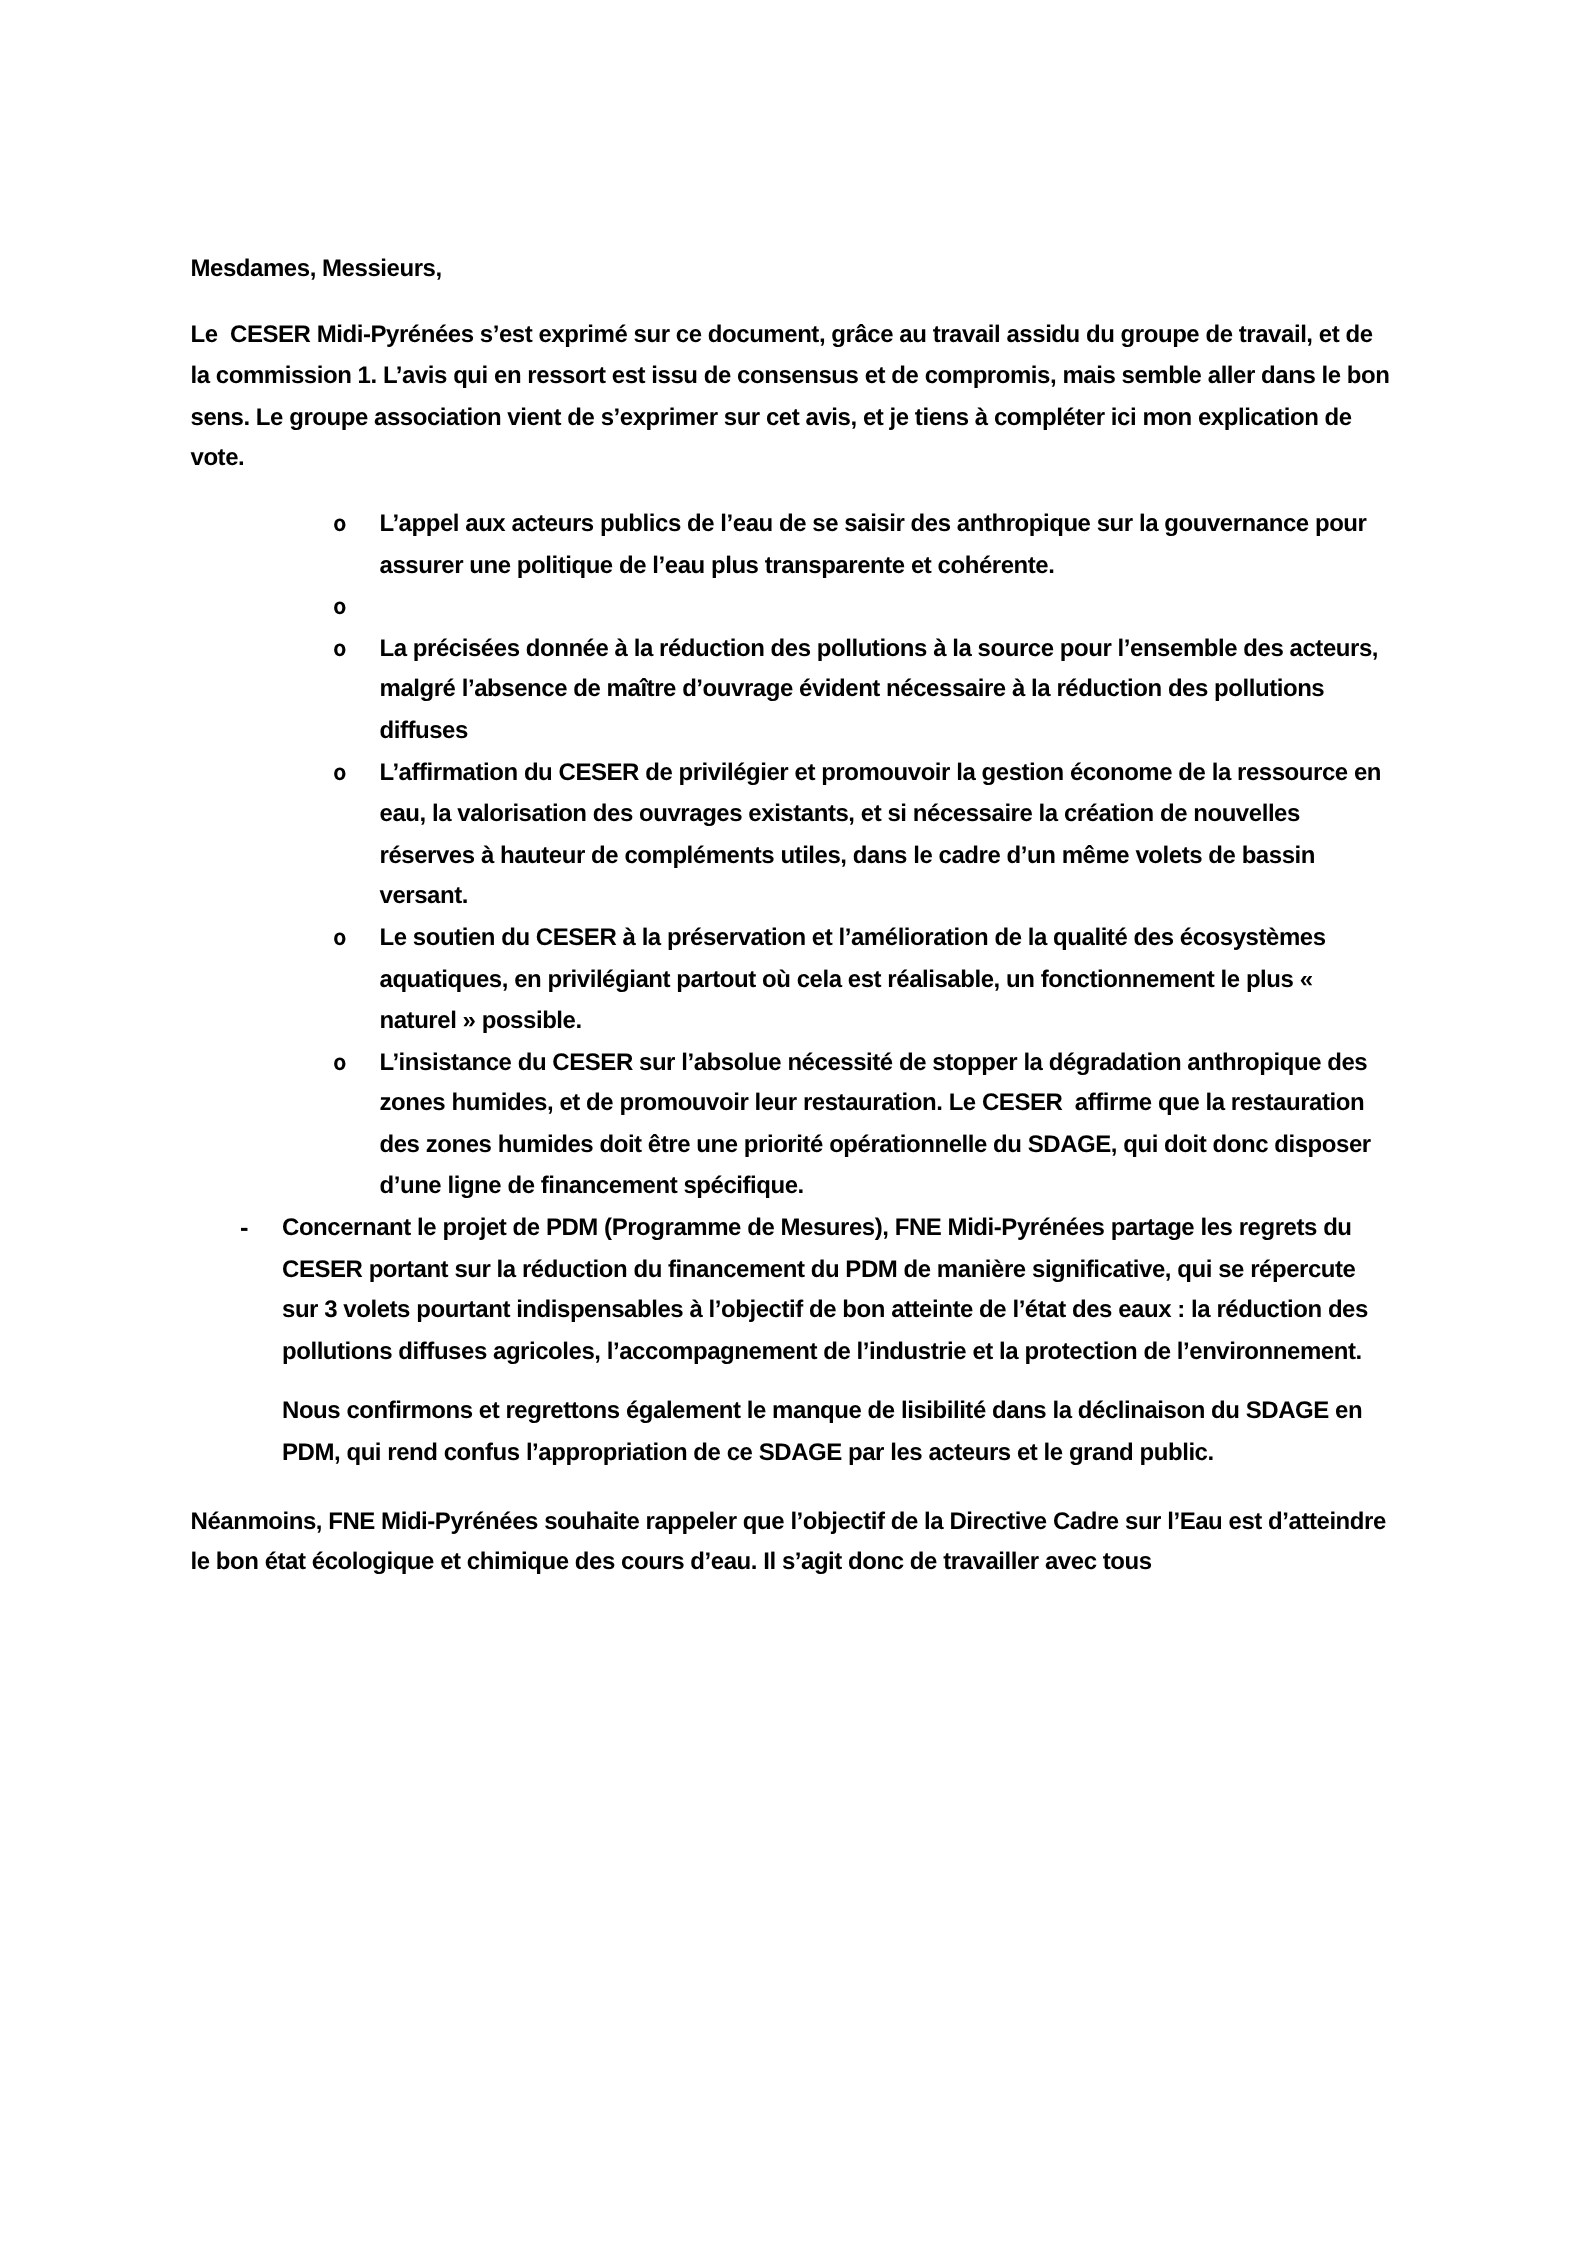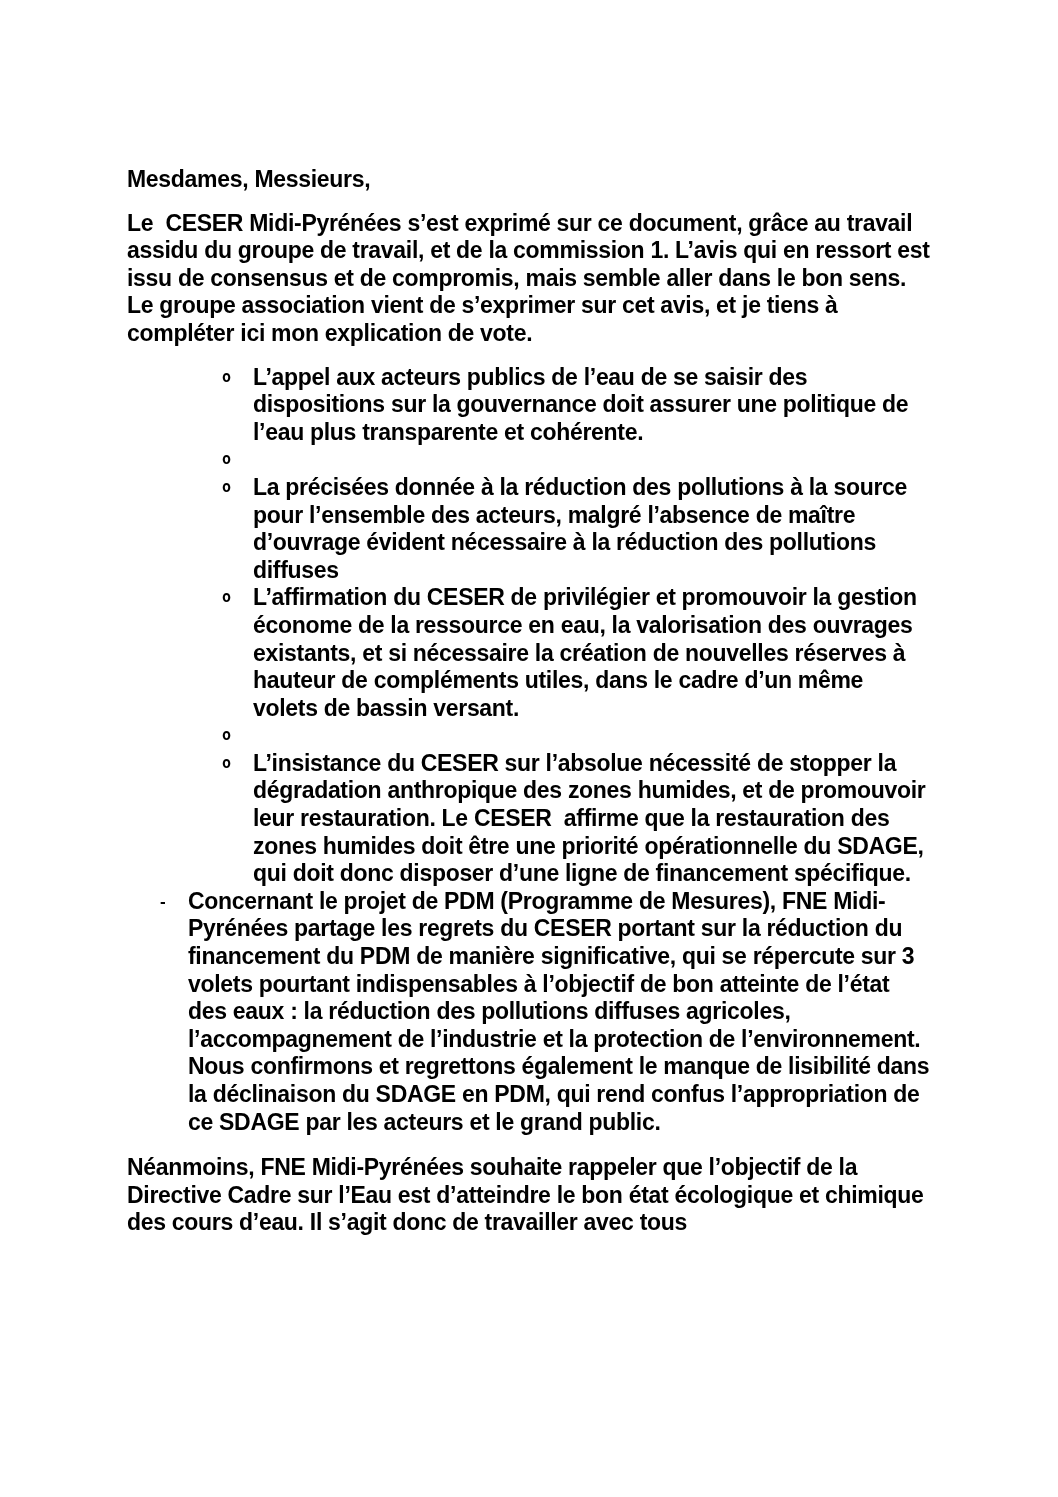--- a/index.html
+++ b/index.html
@@ -16,21 +16,21 @@
   .page {
     box-sizing: border-box;
     width: 1058px;
     height: 1497px;
     background: #ffffff;
     color: #000000;
     padding: 166px 128px 0 127px;
     overflow: hidden;
   }
   .doc-text {
-    font-size: 23px;
+    font-size: 16px;
     font-weight: 700;
     line-height: 27.6px;
     letter-spacing: -0.3px;
     color: #000000;
     white-space: pre-wrap;
   }
   p.para {
     margin: 0 0 16px 0;
   }
   .list-item {
@@ -54,58 +54,59 @@
   .dash-item {
     padding-left: 33px;
   }
   .dash-marker {
     flex: 0 0 28px;
     font-size: 17px;
     font-weight: 700;
     line-height: 27.6px;
   }
   .dash-continuation {
-    margin: 0 0 0 61px;
+    margin: 12px 0 0 61px;
   }
   .closing {
     margin-top: 18px;
   }
 </style>
 </head>
 <body>
 
 <div class="page">
 
   <p class="para doc-text">Mesdames, Messieurs,</p>
 
 
   <p class="para doc-text">Le  CESER Midi-Pyrénées s’est exprimé sur ce document, grâce au travail assidu du groupe de travail, et de la commission 1. L’avis qui en ressort est issu de consensus et de compromis, mais semble aller dans le bon sens. Le groupe association vient de s’exprimer sur cet avis, et je tiens à compléter ici mon explication de vote.</p>
 
 
   <div class="list-item bullet-item">
     <span class="bullet-marker doc-text">o</span>
-    <span class="bullet-text doc-text">L’appel aux acteurs publics de l’eau de se saisir des dispositions sur la gouvernance doit assurer une politique de l’eau plus transparente et cohérente.</span>
+    <span class="bullet-text doc-text">L’appel aux acteurs publics de l’eau de se saisir des anthropique sur la gouvernance pour assurer une politique de l’eau plus transparente et cohérente.</span>
   </div>
 
   <div class="list-item bullet-item">
     <span class="bullet-marker doc-text">o</span>
   </div>
 
   <div class="list-item bullet-item">
     <span class="bullet-marker doc-text">o</span>
     <span class="bullet-text doc-text">La précisées donnée à la réduction des pollutions à la source pour l’ensemble des acteurs, malgré l’absence de maître d’ouvrage évident nécessaire à la réduction des pollutions diffuses</span>
   </div>
 
   <div class="list-item bullet-item">
     <span class="bullet-marker doc-text">o</span>
     <span class="bullet-text doc-text">L’affirmation du CESER de privilégier et promouvoir la gestion économe de la ressource en eau, la valorisation des ouvrages existants, et si nécessaire la création de nouvelles réserves à hauteur de compléments utiles, dans le cadre d’un même volets de bassin versant.</span>
   </div>
 
   <div class="list-item bullet-item">
     <span class="bullet-marker doc-text">o</span>
+    <span class="bullet-text doc-text">Le soutien du CESER à la préservation et l’amélioration de la qualité des écosystèmes aquatiques, en privilégiant partout où cela est réalisable, un fonctionnement le plus « naturel » possible.</span>
   </div>
 
   <div class="list-item bullet-item">
     <span class="bullet-marker doc-text">o</span>
     <span class="bullet-text doc-text">L’insistance du CESER sur l’absolue nécessité de stopper la dégradation anthropique des zones humides, et de promouvoir leur restauration. Le CESER  affirme que la restauration des zones humides doit être une priorité opérationnelle du SDAGE, qui doit donc disposer d’une ligne de financement spécifique.</span>
   </div>
 
   <div class="list-item dash-item">
     <span class="dash-marker doc-text">-</span>
     <span class="bullet-text doc-text">Concernant le projet de PDM (Programme de Mesures), FNE Midi-Pyrénées partage les regrets du CESER portant sur la réduction du financement du PDM de manière significative, qui se répercute sur 3 volets pourtant indispensables à l’objectif de bon atteinte de l’état des eaux : la réduction des pollutions diffuses agricoles, l’accompagnement de l’industrie et la protection de l’environnement.</span>

